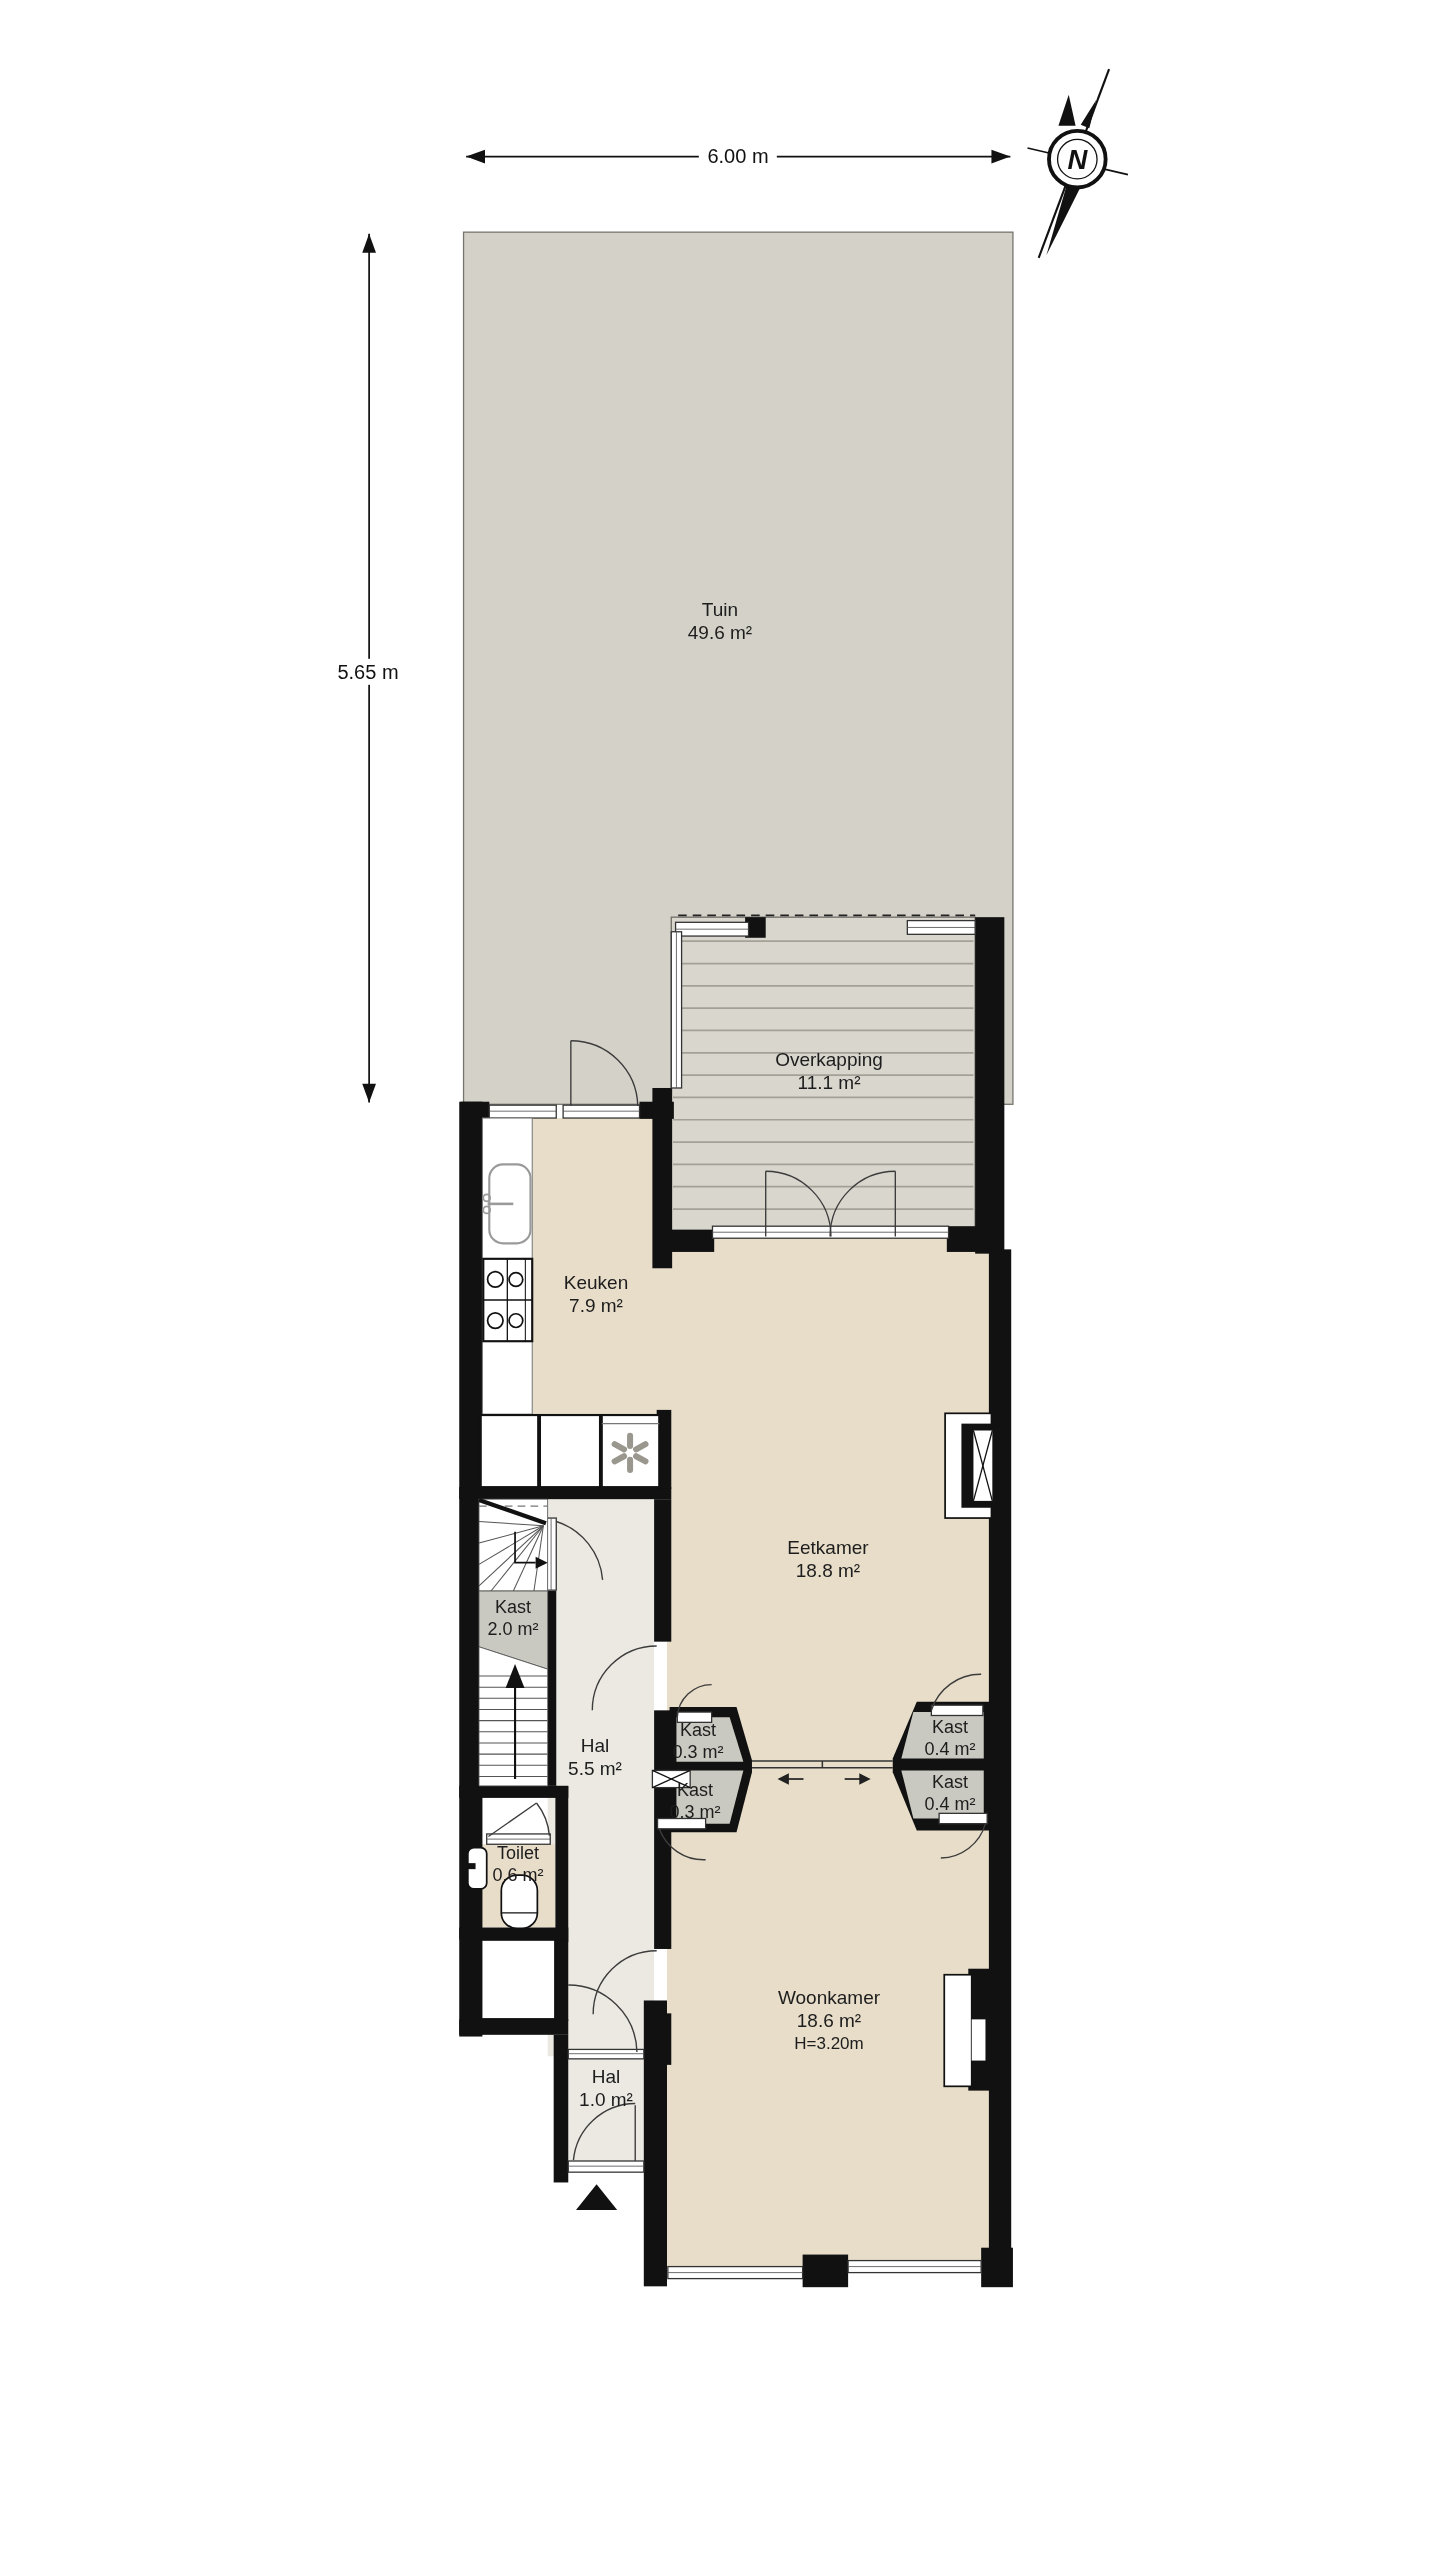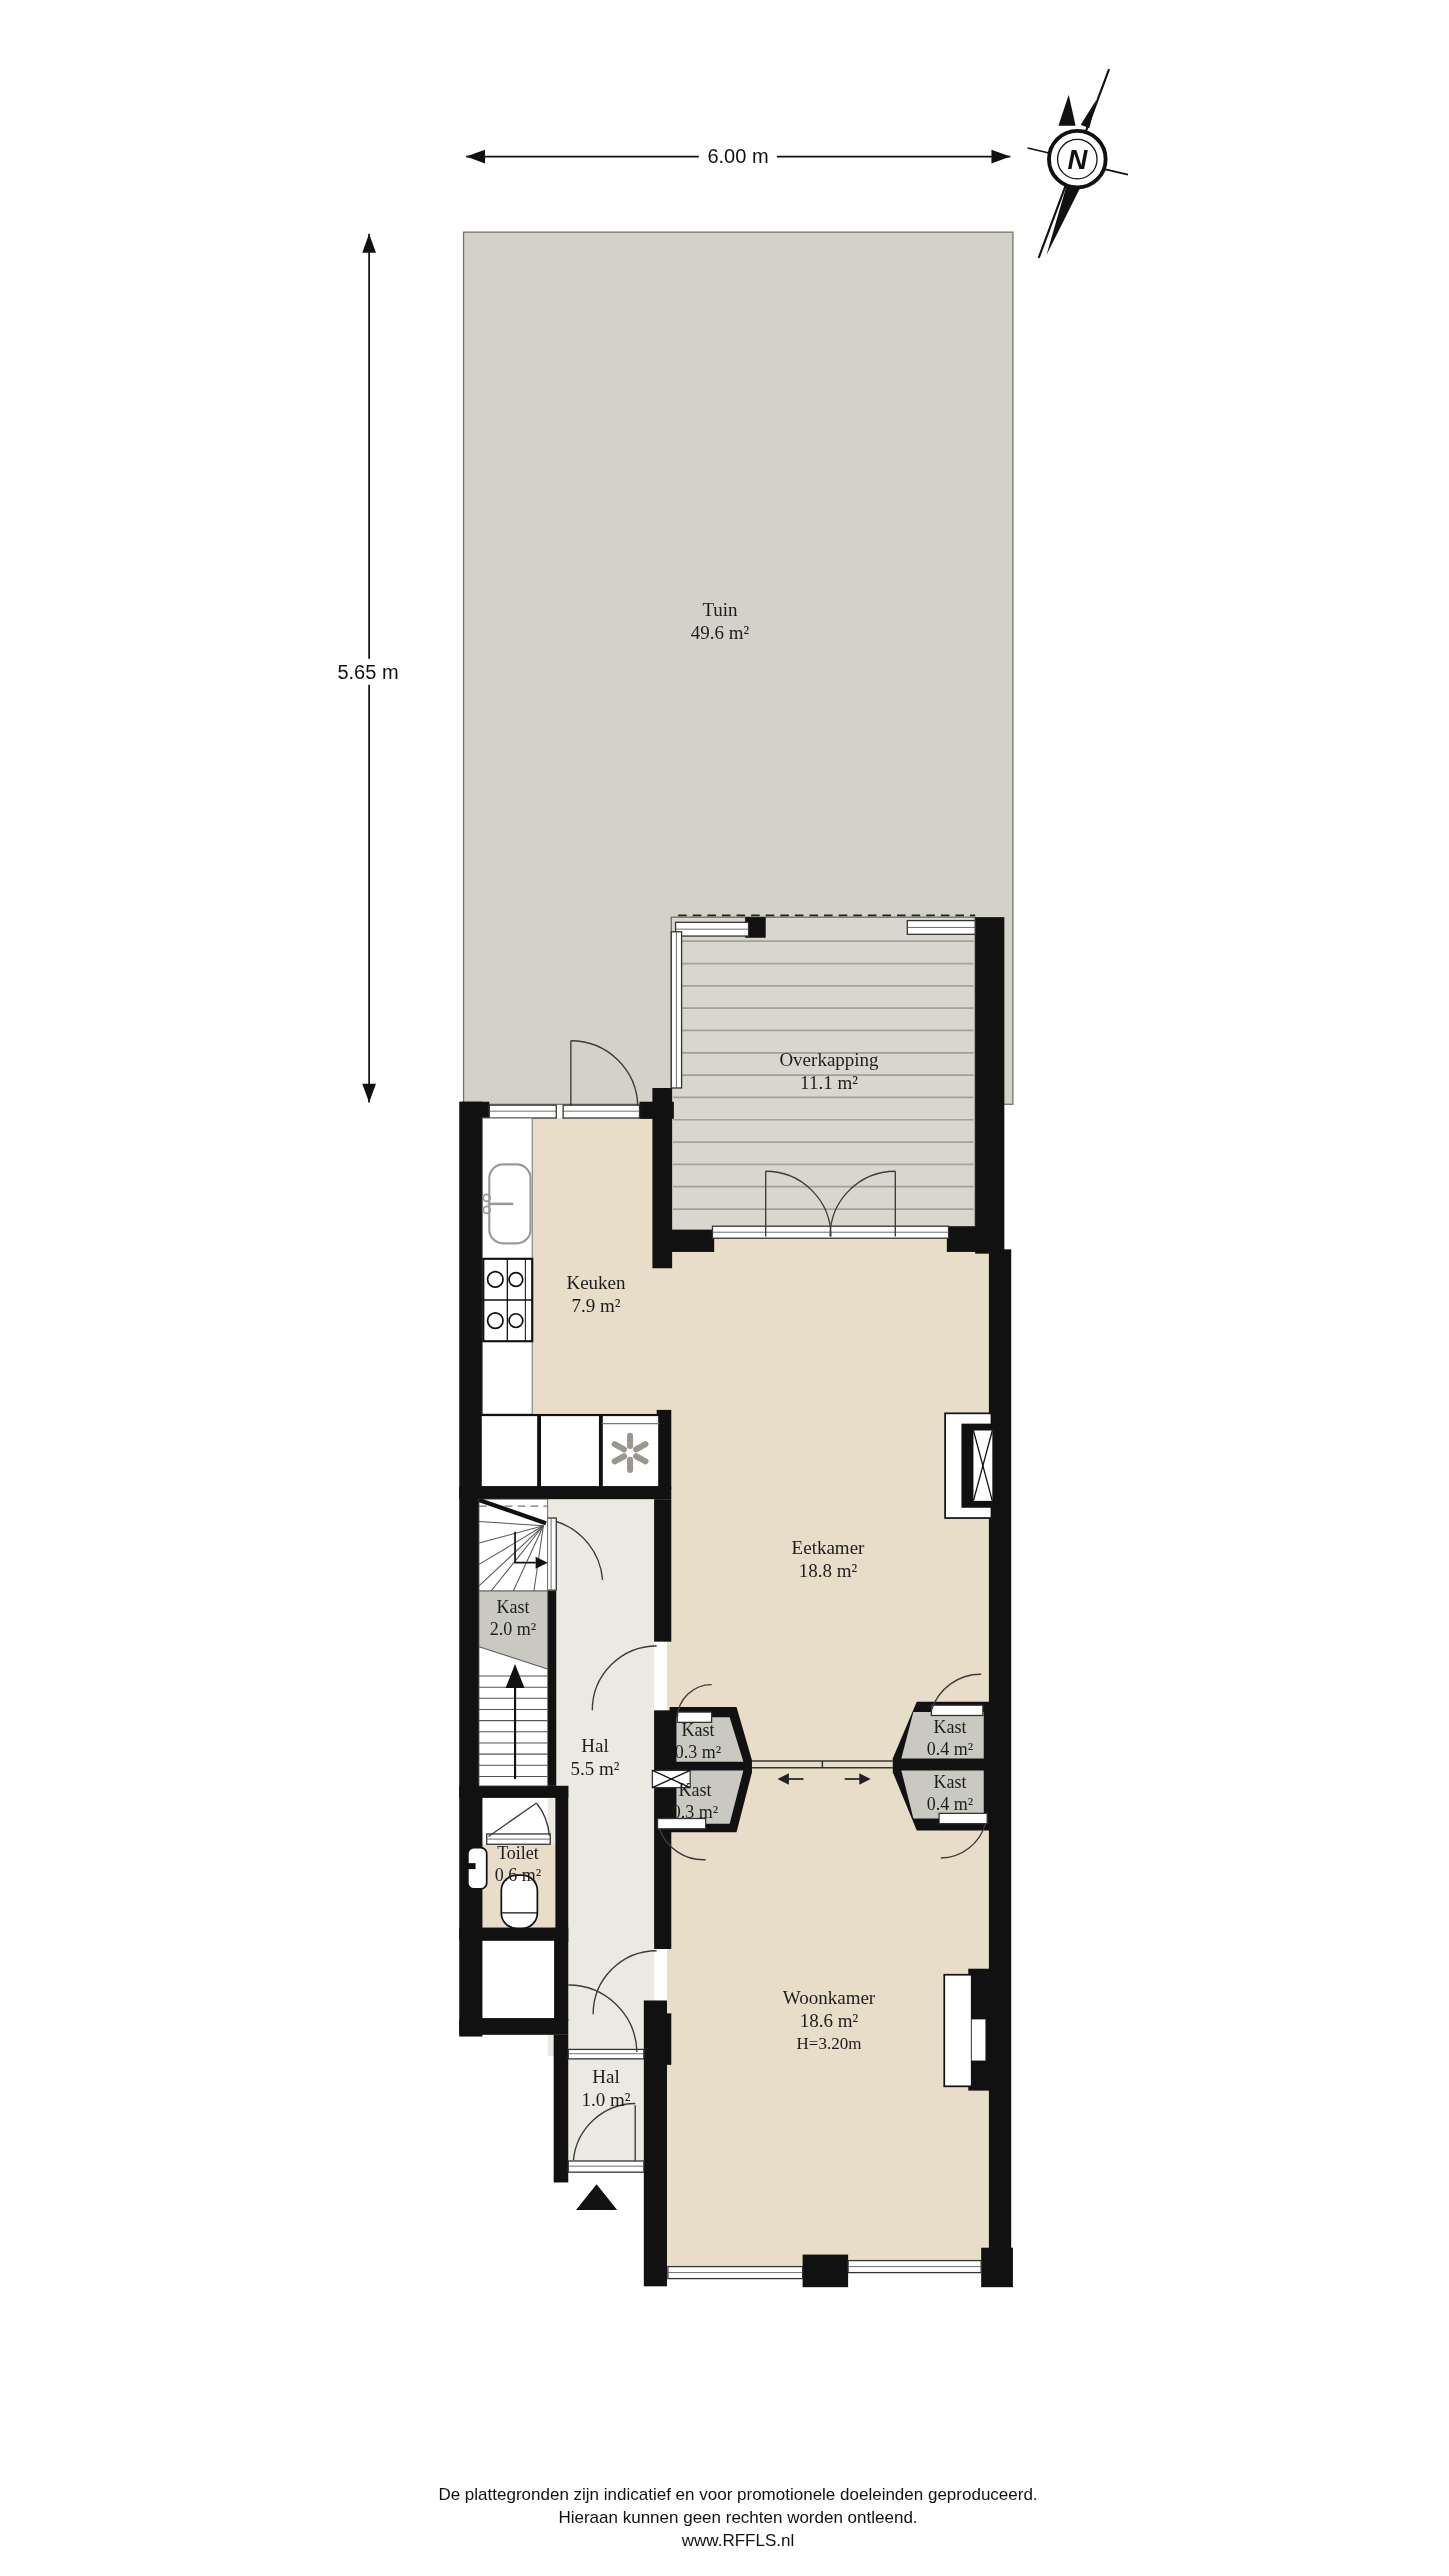--- a/index.html
+++ b/index.html
@@ -2,21 +2,21 @@
 <html style="font-size:13.7px"><head>
 <meta charset="utf-8">
 <style>
   html,body{margin:0;padding:0;background:#ffffff;}
   #canvas{position:relative;width:1449px;height:2576px;background:#ffffff;overflow:hidden;
           font-family:"Liberation Sans",sans-serif;}
   svg{position:absolute;left:0;top:0;}
   .title{position:absolute;left:735px;top:26px;transform:translateX(-50%);
          text-align:center;font-weight:bold;font-size:26px;line-height:33px;color:#111;white-space:nowrap;}
   .lbl{position:absolute;transform:translate(-50%,-50%);text-align:center;
-       font-size:19px;line-height:23px;color:#1d1d1d;white-space:nowrap;font-family:Liberation Serif, serif;}
+       font-size:19px;line-height:23px;color:#1d1d1d;white-space:nowrap;}
   .lbl.small{font-size:18px;line-height:21.5px;}
   .lbl .sub{font-size:17px;}
   .dim{position:absolute;transform:translate(-50%,-50%);background:#fff;padding:1.7px 8.6px;
        font-size:20px;color:#111;white-space:nowrap;}
   .footer{position:absolute;left:738px;top:2483px;transform:translateX(-50%);
           text-align:center;font-size:17px;line-height:23px;color:#111;white-space:nowrap;}
 </style>
 </head>
 <body>
 
@@ -323,20 +323,15 @@
   <div class="lbl" style="left:829px;top:2020px">
     <div>Woonkamer</div>
     <div>18.6 m²</div>
     <div class="sub">H=3.20m</div>
   </div>
   <div class="lbl" style="left:606px;top:2088px">
     <div>Hal</div>
     <div>1.0 m²</div>
   </div>
 
-  <div class="footer">
-    <div>De plattegronden zijn indicatief en voor promotionele doeleinden geproduceerd.</div>
-    <div>Hieraan kunnen geen rechten worden ontleend.</div>
-    <div>www.RFFLS.nl</div>
-  </div>
 
 </div>
 
 
 </body></html>

